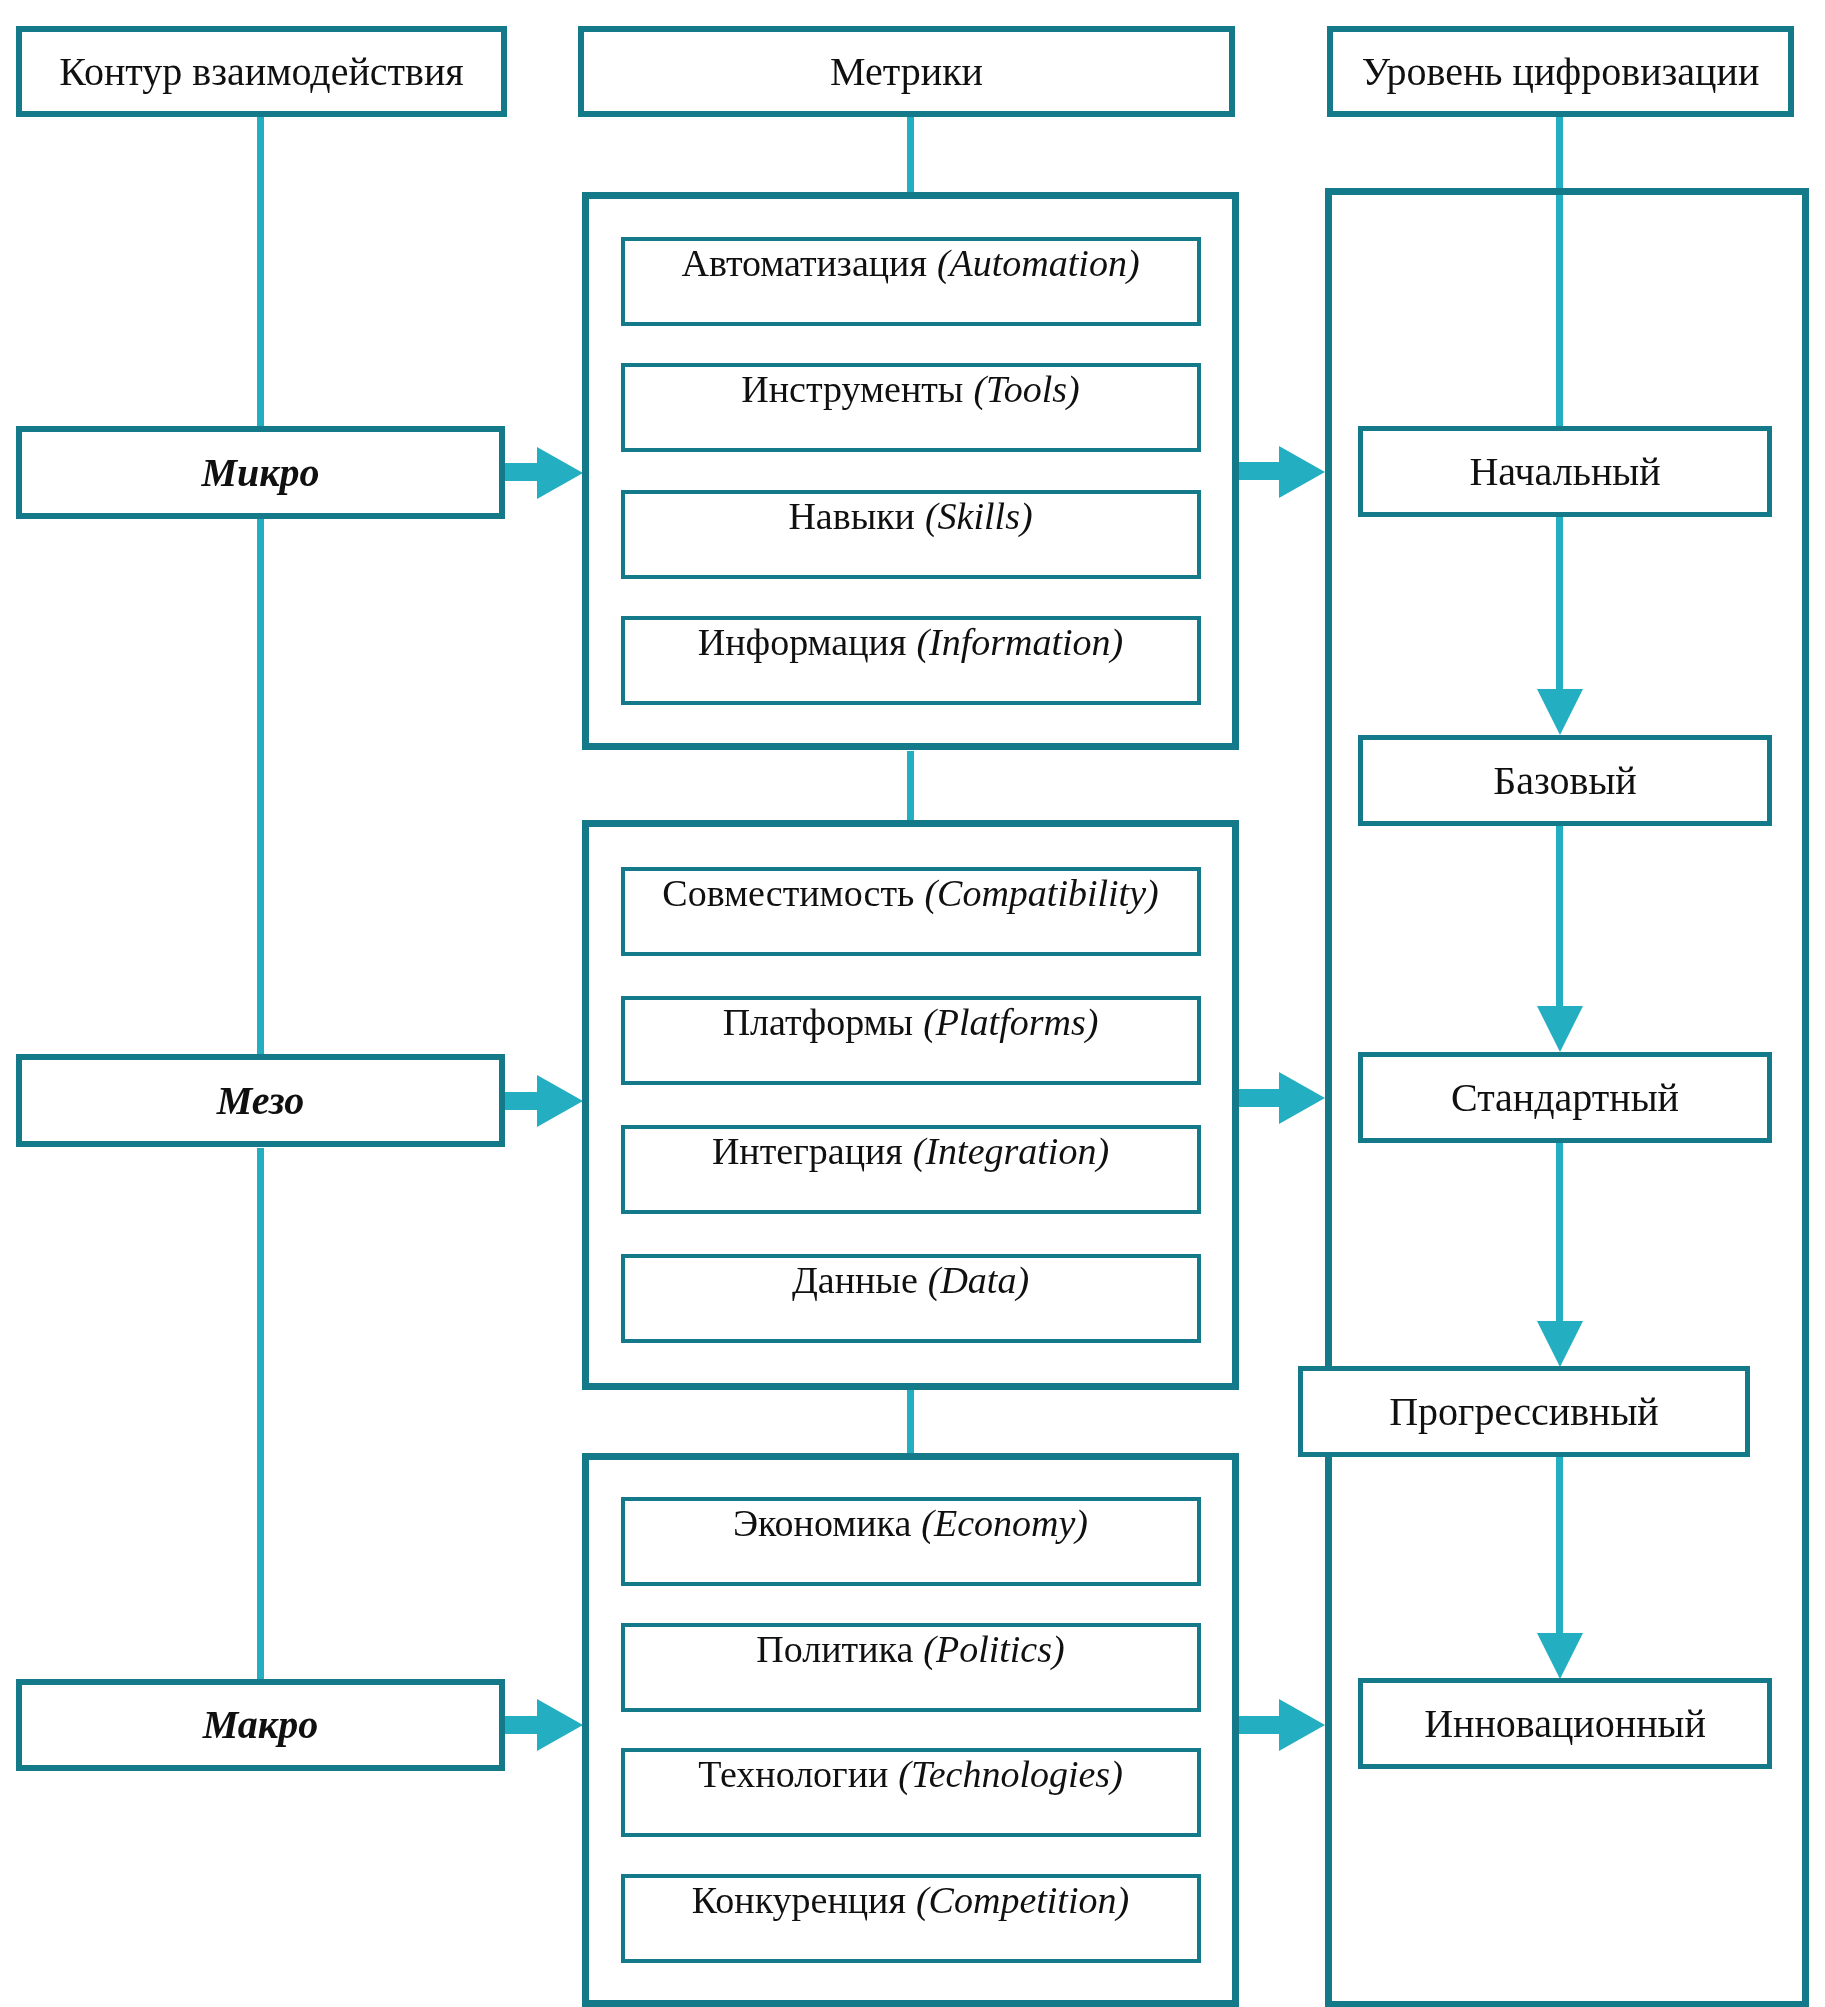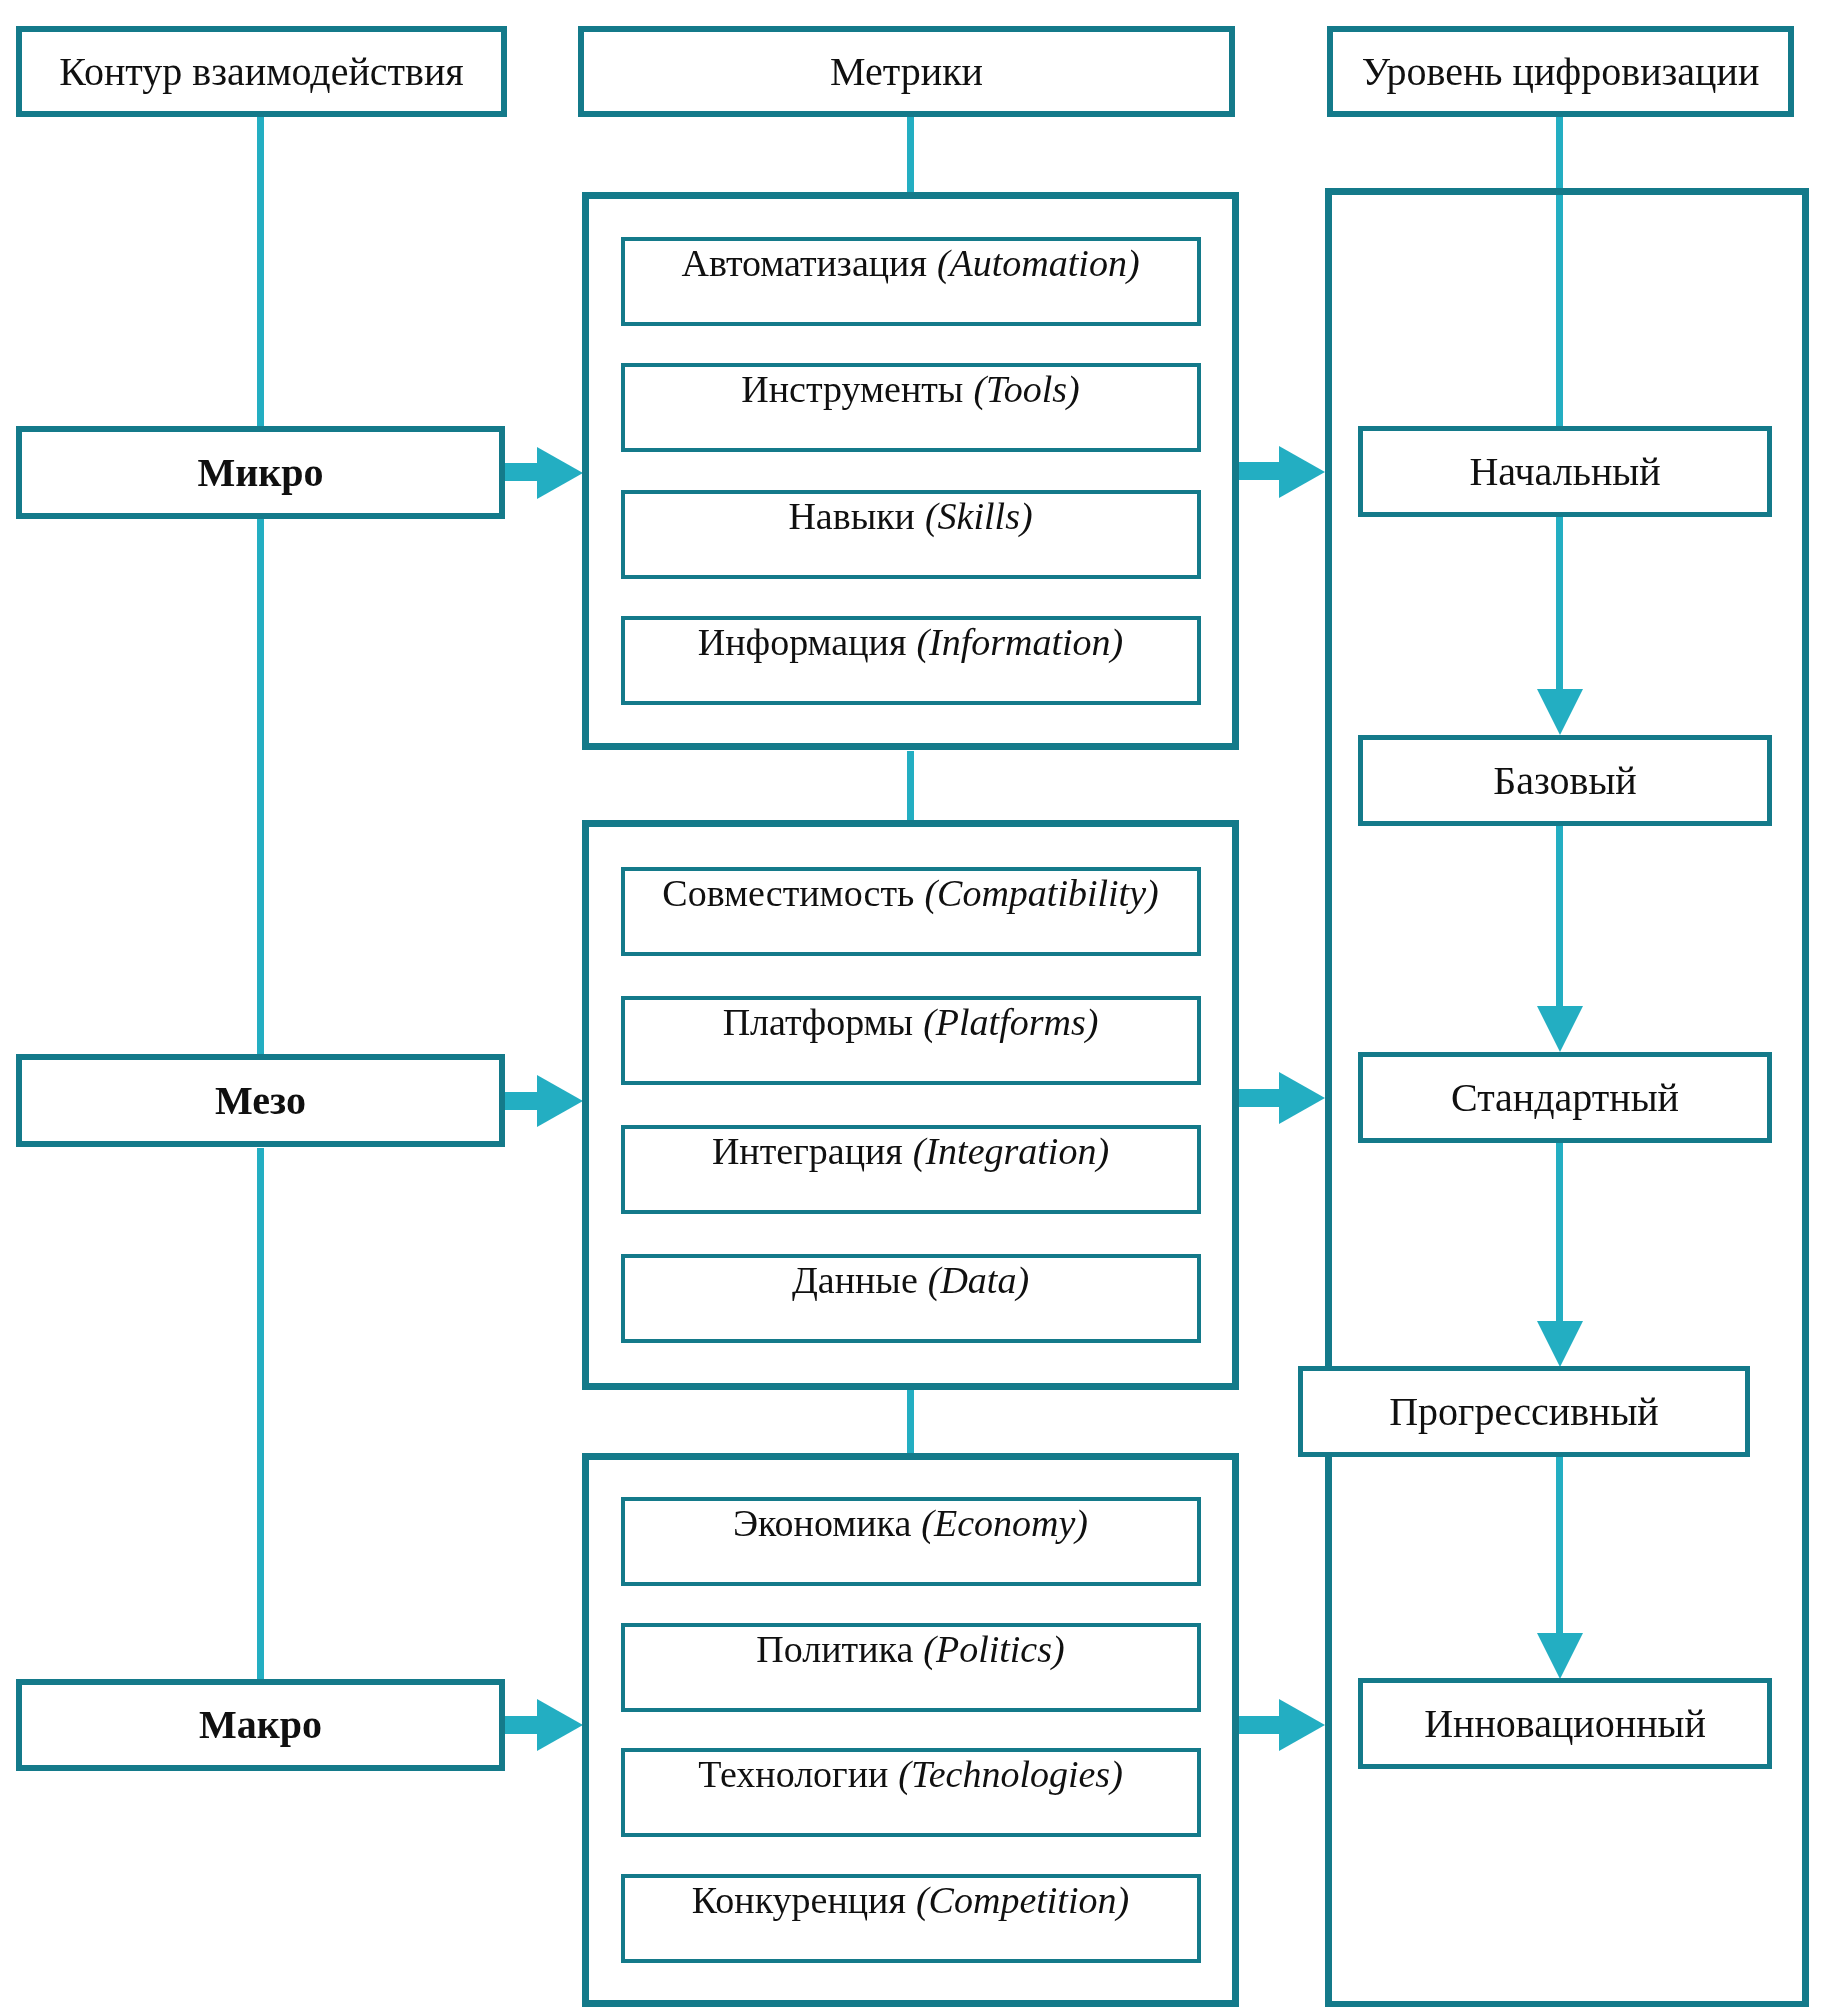--- a/index.html
+++ b/index.html
@@ -12,21 +12,21 @@
     font-family:"Liberation Serif","DejaVu Serif",serif;color:#101010;
     overflow:hidden;
     margin-top:12px;
   }
   .box{
     position:absolute;box-sizing:border-box;background:#ffffff;
     border:6px solid var(--border);
     display:flex;align-items:center;justify-content:center;
     font-size:40px;line-height:1.1;text-align:center;z-index:4;
   }
-  .bold{font-weight:bold;}
+  .bold{font-weight:bold;font-style:italic;}
   .group{
     position:absolute;box-sizing:border-box;background:#ffffff;
     border:7px solid var(--border);
     display:flex;flex-direction:column;justify-content:space-evenly;align-items:center;
     z-index:3;
   }
   .item{
     box-sizing:border-box;width:580px;height:89px;border:4px solid var(--border);
     display:flex;align-items:flex-start;justify-content:center;
     font-size:38px;background:#ffffff;white-space:nowrap;

